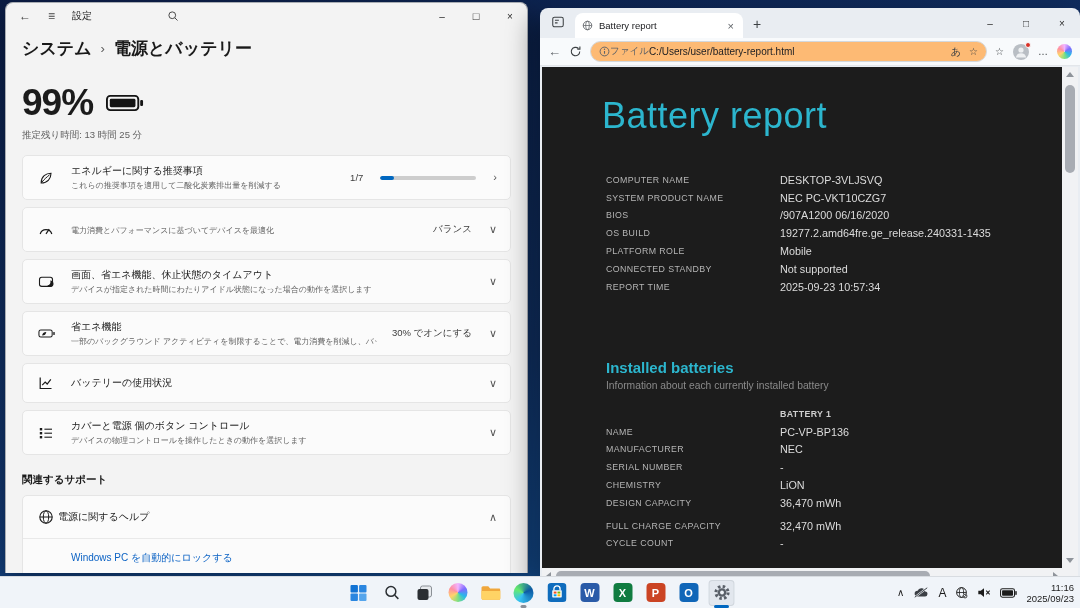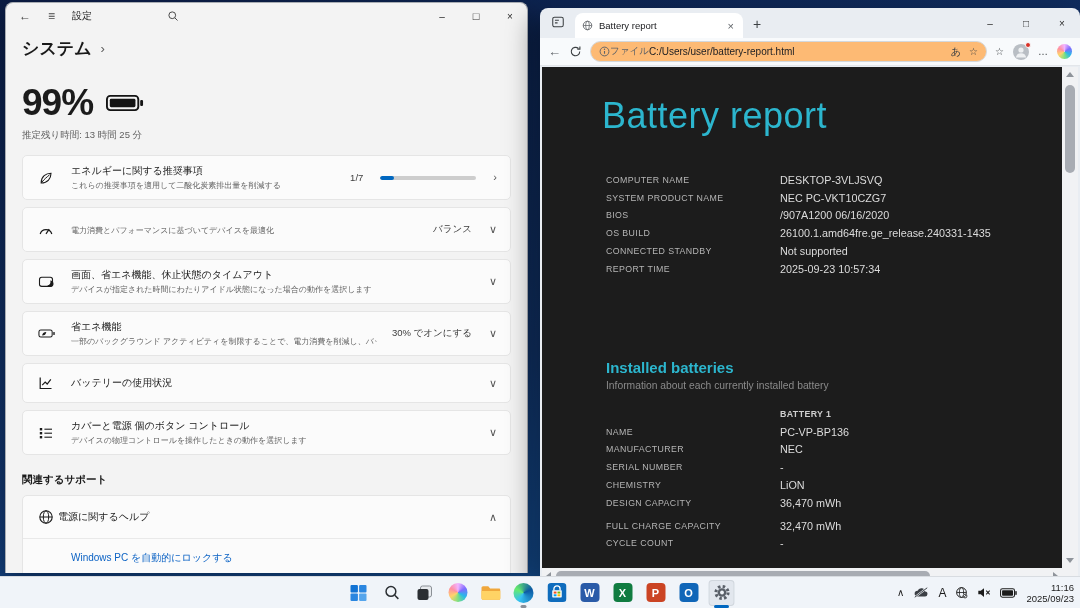--- a/index.html
+++ b/index.html
@@ -149,20 +149,21 @@
       <span class="win-btn">–</span>
       <span class="win-btn max">□</span>
       <span class="win-btn">×</span>
     </span>
   </div>
 
   <div class="s-content">
     <div class="breadcrumb">
       <span>システム</span>
       <span class="sep">›</span>
+      <span>電源とバッテリー</span>
     </div>
 
     <div class="hero">
       <span class="hero-pct">99%</span>
       <span>
         <svg width="38" height="20" viewBox="0 0 40 20">
             <rect x="1" y="2.5" width="33" height="15" rx="3.5" fill="none" stroke="#141414" stroke-width="2"></rect>
             <rect x="4" y="5.5" width="27" height="9" rx="1.5" fill="#141414"></rect>
             <rect x="36" y="6.8" width="3" height="6.4" rx="1.2" fill="#141414"></rect>
           </svg>
@@ -376,21 +377,25 @@
         <div class="br-row">
             <span class="br-label">SYSTEM PRODUCT NAME</span>
             <span class="br-value">NEC PC-VKT10CZG7</span>
           </div>
         <div class="br-row">
             <span class="br-label">BIOS</span>
             <span class="br-value">/907A1200 06/16/2020</span>
           </div>
         <div class="br-row">
             <span class="br-label">OS BUILD</span>
-            <span class="br-value">26100.1.amd64fre.ge_release.240331-1435</span>
+            <span class="br-value">19277.2.amd64fre.ge_release.240331-1435</span>
+          </div>
+        <div class="br-row">
+            <span class="br-label">PLATFORM ROLE</span>
+            <span class="br-value">Mobile</span>
           </div>
         <div class="br-row">
             <span class="br-label">CONNECTED STANDBY</span>
             <span class="br-value">Not supported</span>
           </div>
         <div class="br-row">
             <span class="br-label">REPORT TIME</span>
             <span class="br-value">2025-09-23  10:57:34</span>
           </div>
       </div>

